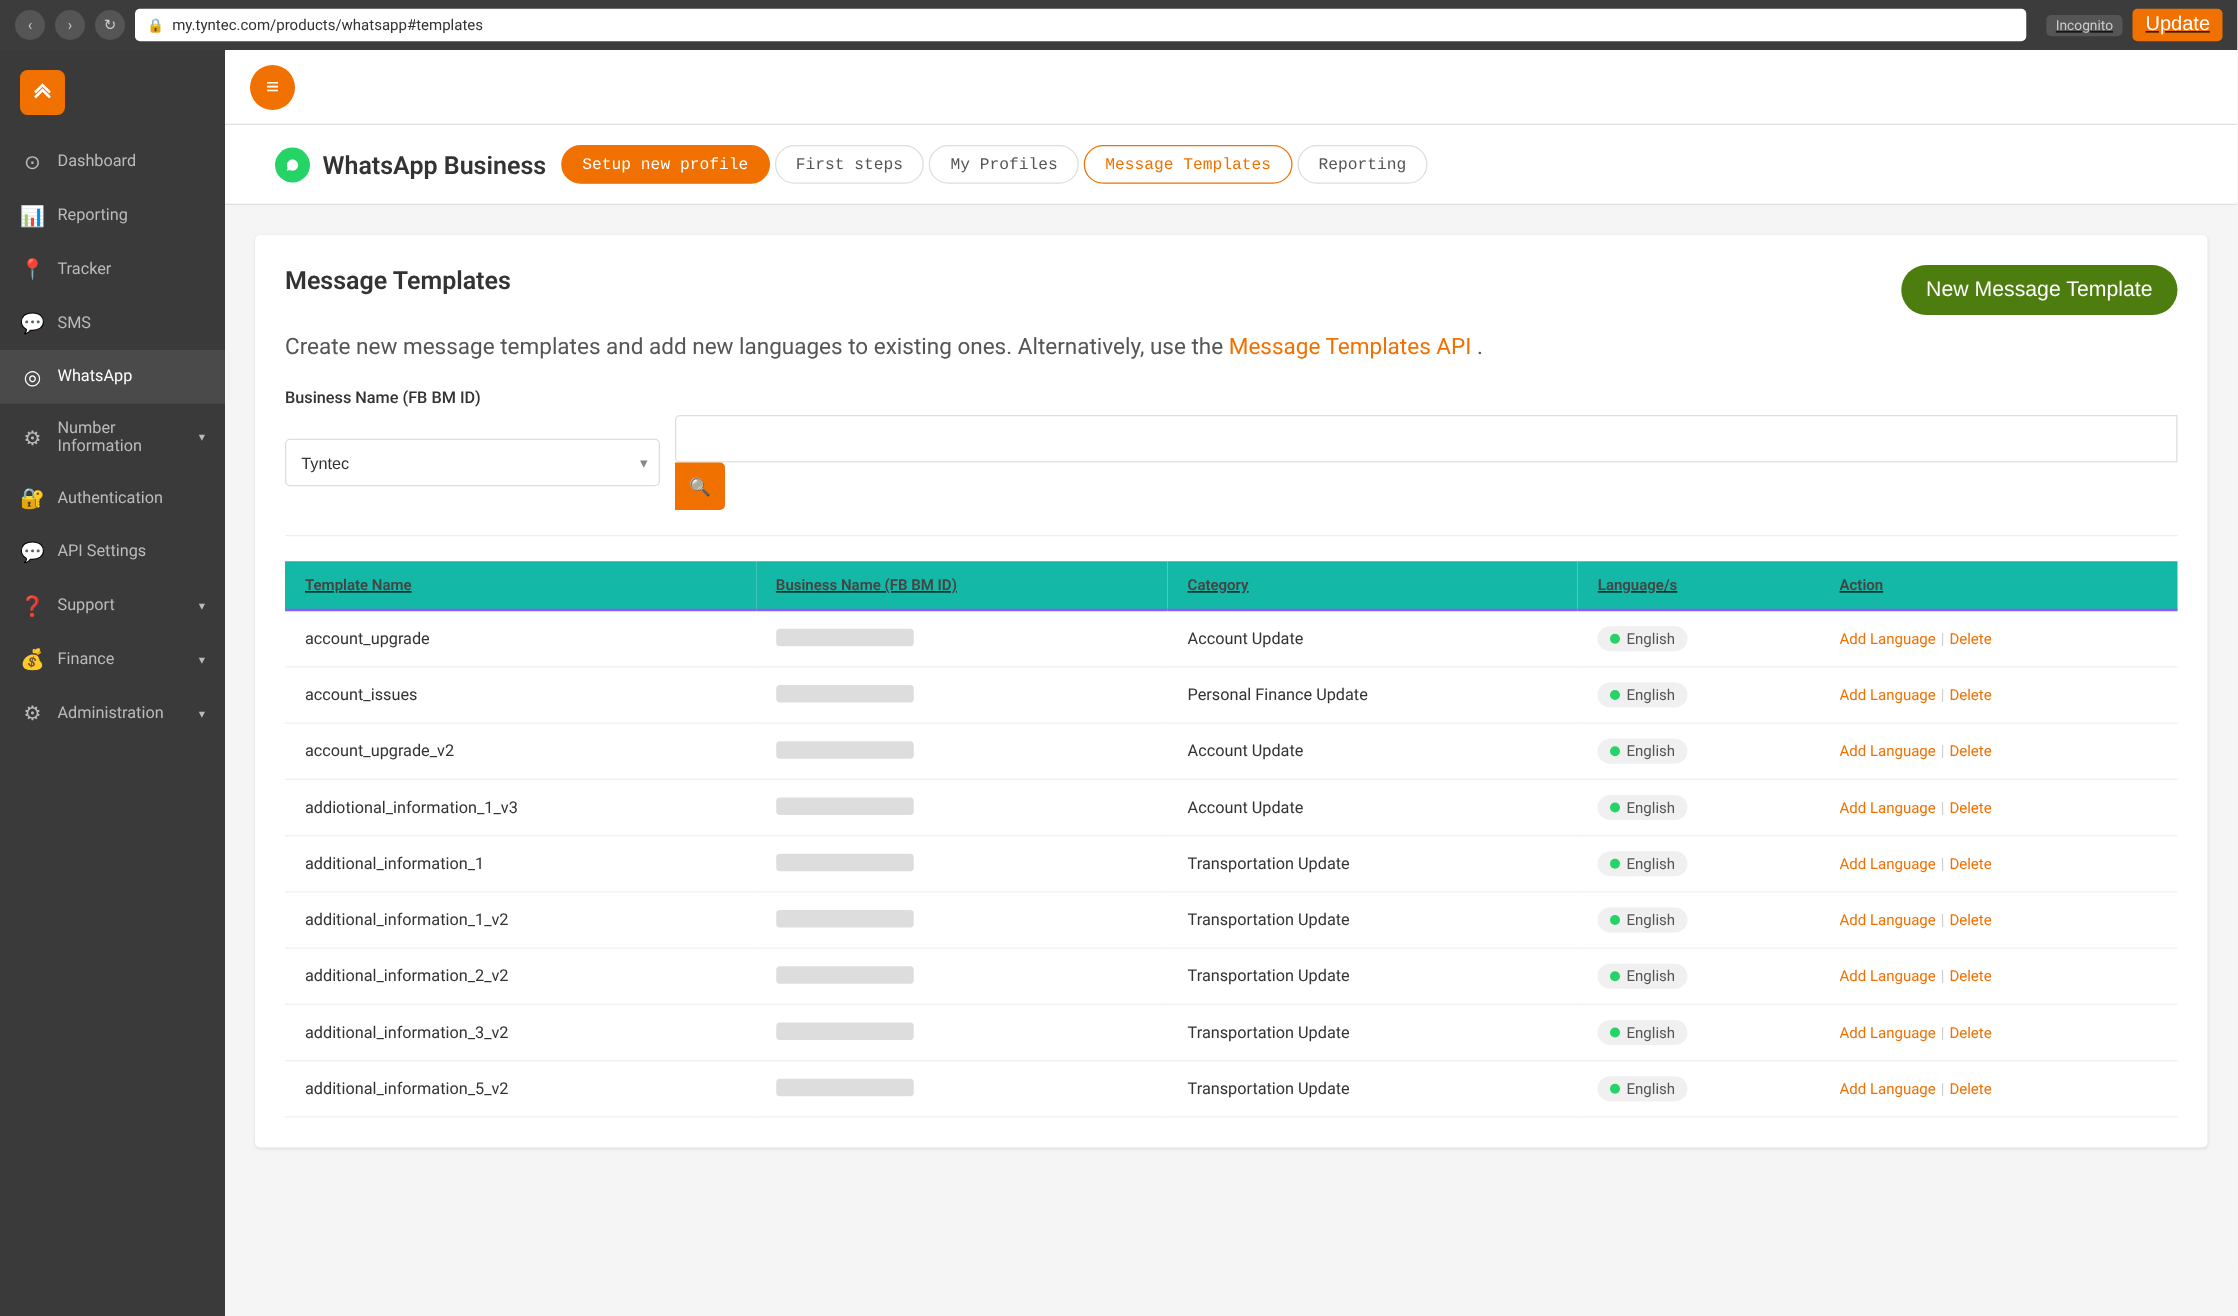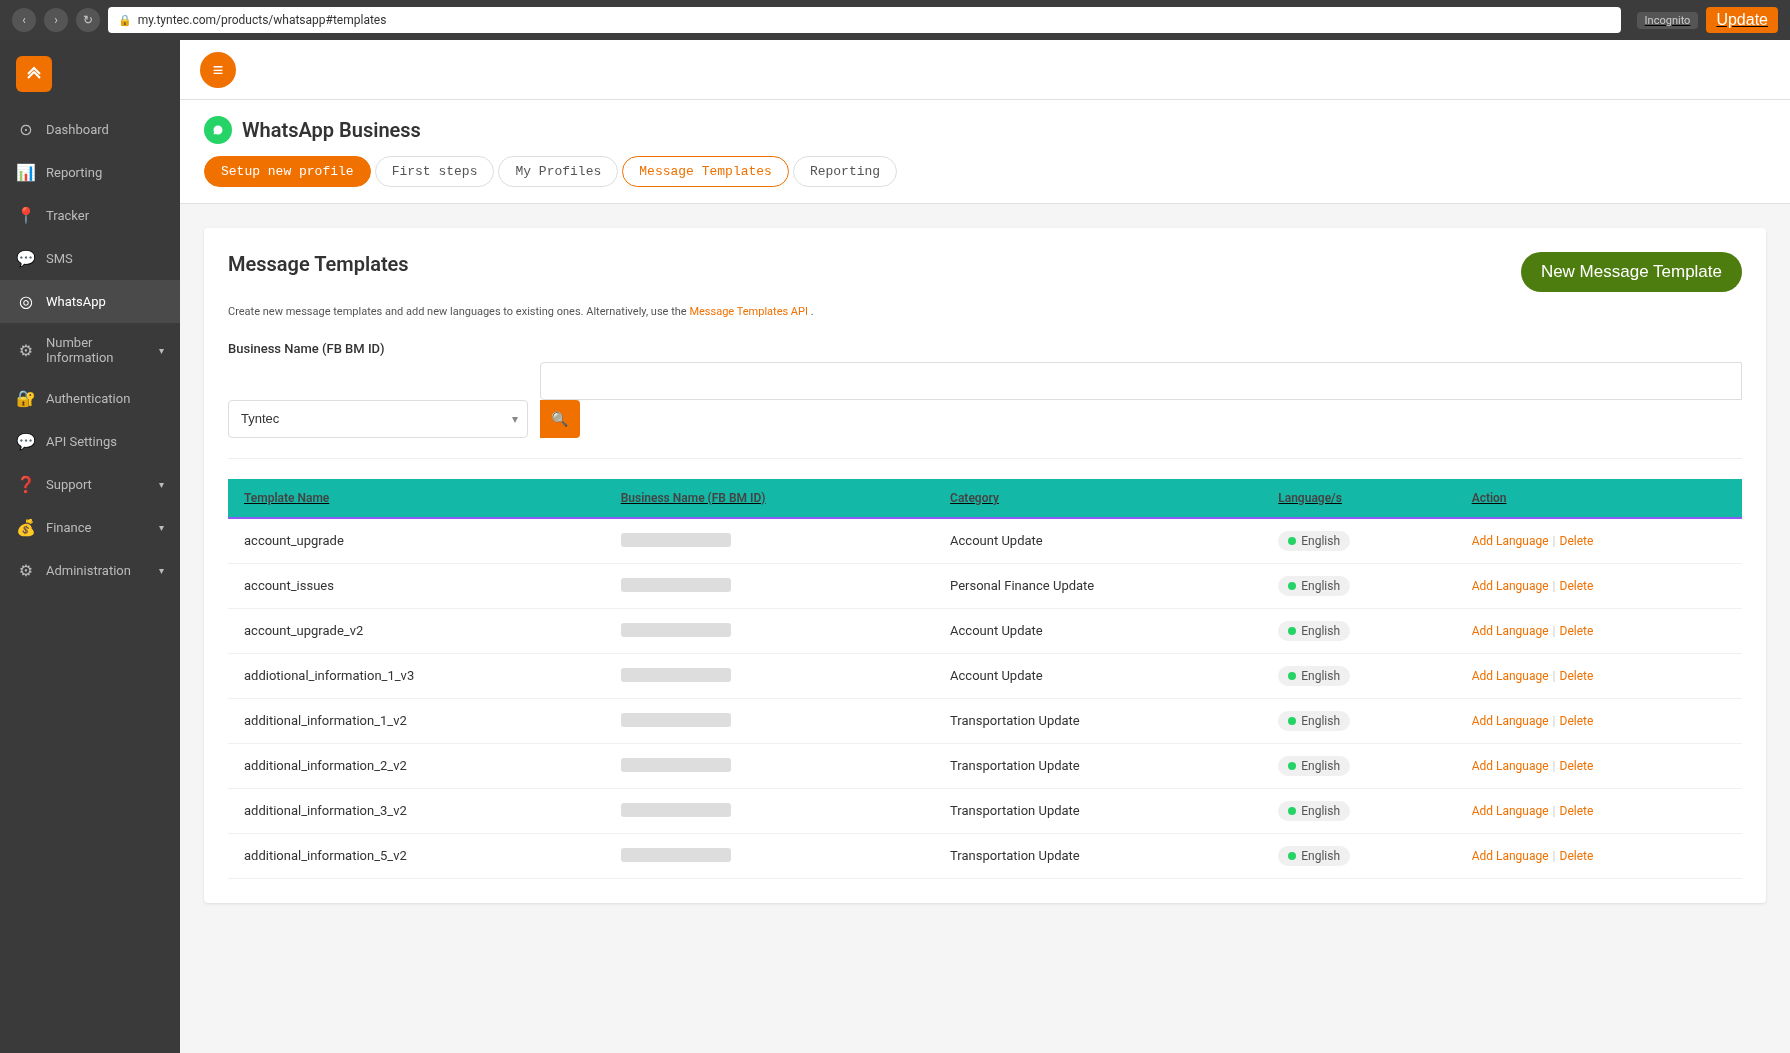--- a/index.html
+++ b/index.html
@@ -117,24 +117,24 @@
     
     .main-content {
       flex: 1;
       overflow-y: auto;
       background: #f5f5f5;
     }
 
     
     .page-header {
       background: #fff;
-      padding: 16px 24px;
+      padding: 16px 40px;
       border-bottom: 1px solid #e0e0e0;
       display: flex;
-      flex-direction: column;
+      flex-direction: row;
       gap: 12px;
     }
     .page-title-row {
       display: flex;
       align-items: center;
       gap: 10px;
     }
     .whatsapp-icon {
       width: 28px; height: 28px;
       background: #25d366;
@@ -197,42 +197,42 @@
       background: #4d7c0f;
       color: white;
       border: none;
       border-radius: 20px;
       padding: 10px 20px;
       font-size: 17px;
       cursor: pointer;
       white-space: nowrap;
     }
     .card-desc {
-      font-size: 11px;
+      font-size: 18px;
       color: #555;
       margin-bottom: 20px;
       line-height: 1.5;
     }
     .card-desc a {
       color: #f07000;
       text-decoration: none;
     }
     .form-section {
       margin-bottom: 20px;
     }
     .form-label {
       font-size: 13px;
       color: #333;
       margin-bottom: 6px;
       font-weight: 500;
     }
     .form-row {
       display: flex;
       gap: 12px;
-      align-items: flex-end;
+      align-items: center;
     }
     .select-wrapper {
       position: relative;
       flex: 0 0 300px;
     }
     .form-select {
       width: 100%;
       height: 38px;
       border: 1px solid #ddd;
       border-radius: 4px;
@@ -562,20 +562,40 @@
       </td>
       <td>
         <div class="action-links">
           <a class="action-link">Add Language</a>
           <span class="action-sep"> | </span>
           <a class="action-link">Delete</a>
         </div>
       </td>
     </tr>
                 <tr>
+      <td>additional_information_1</td>
+      <td>
+        <span class="blurred">████████████</span>
+      </td>
+      <td>Transportation Update</td>
+      <td>
+        <span class="lang-badge">
+          <span class="lang-dot"></span>
+          <span>English</span>
+        </span>
+      </td>
+      <td>
+        <div class="action-links">
+          <a class="action-link">Add Language</a>
+          <span class="action-sep"> | </span>
+          <a class="action-link">Delete</a>
+        </div>
+      </td>
+    </tr>
+                <tr>
       <td>additional_information_1_v2</td>
       <td>
         <span class="blurred">████████████</span>
       </td>
       <td>Transportation Update</td>
       <td>
         <span class="lang-badge">
           <span class="lang-dot"></span>
           <span>English</span>
         </span>

